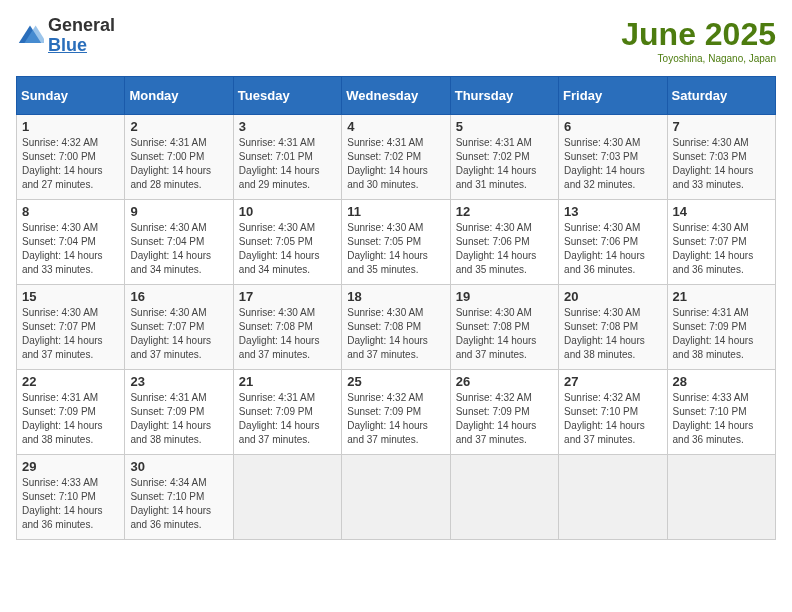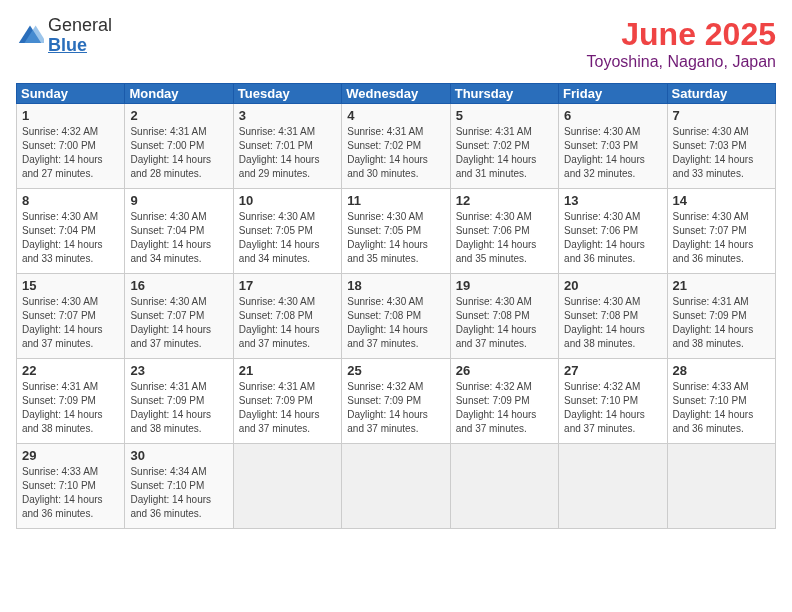--- a/index.html
+++ b/index.html
@@ -21,56 +21,56 @@
       align-items: center;
       gap: 4px;
     }
     .logo-text {
       display: flex;
       flex-direction: column;
       line-height: 1.1;
     }
     .logo-general {
       font-size: 18px;
-      font-weight: normal;
+      font-weight: bold;
       color: #333;
     }
     .logo-blue {
       font-size: 18px;
       font-weight: bold;
       color: #2a6ebb;
       text-decoration: underline;
     }
     .logo-icon {
       width: 28px;
       height: 28px;
     }
     .title-block {
       text-align: right;
     }
     .month-title {
       font-size: 32px;
       font-weight: bold;
-      color: #ef4444;
+      color: #4d7c0f;
     }
     .location {
-      font-size: 16px;
-      color: #701a75;
+      font-size: 10px;
+      color: #4d7c0f;
     }
     table {
       width: 100%;
       border-collapse: collapse;
       table-layout: fixed;
     }
     thead tr th {
       background-color: #2a6ebb;
       color: #fff;
       font-size: 13px;
       font-weight: bold;
-      padding: 2px 4px;
+      padding: 11px 4px;
       text-align: left;
       border: 1px solid #1a5aaa;
     }
     tbody tr td {
       border: 1px solid #ccc;
       vertical-align: top;
       padding: 4px 5px;
       font-size: 10.5px;
       color: #333;
       height: 85px;

